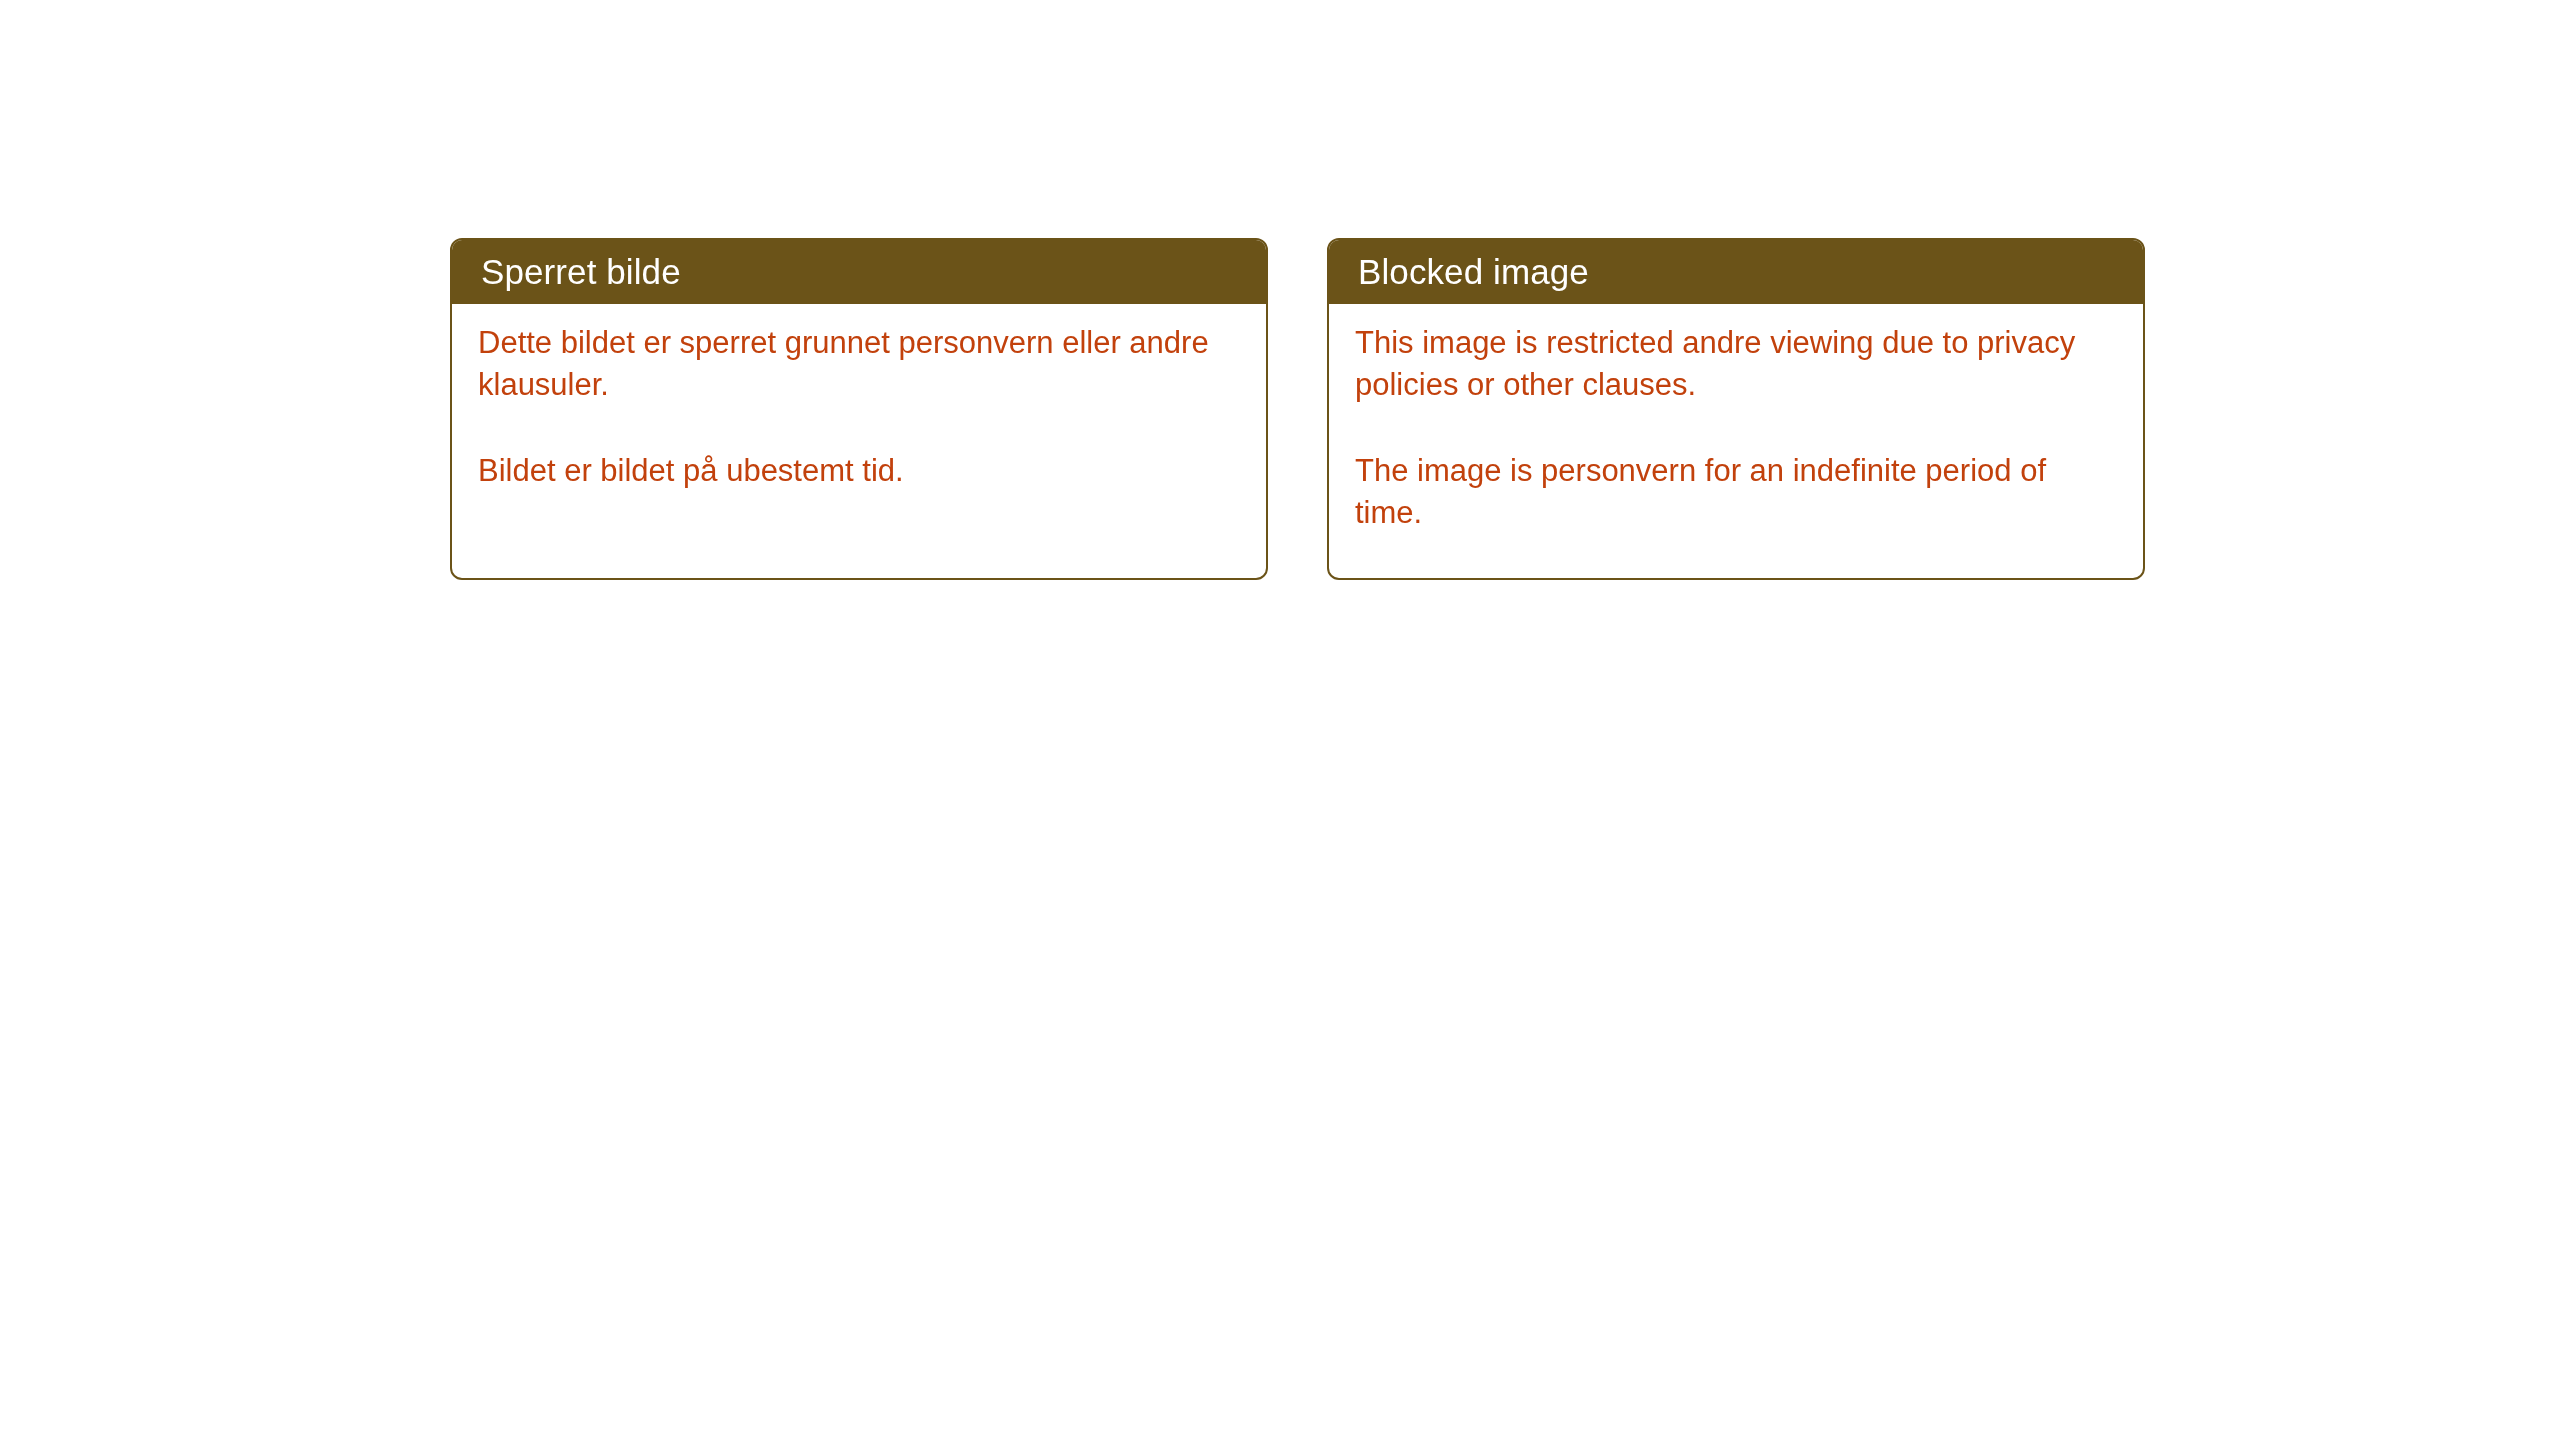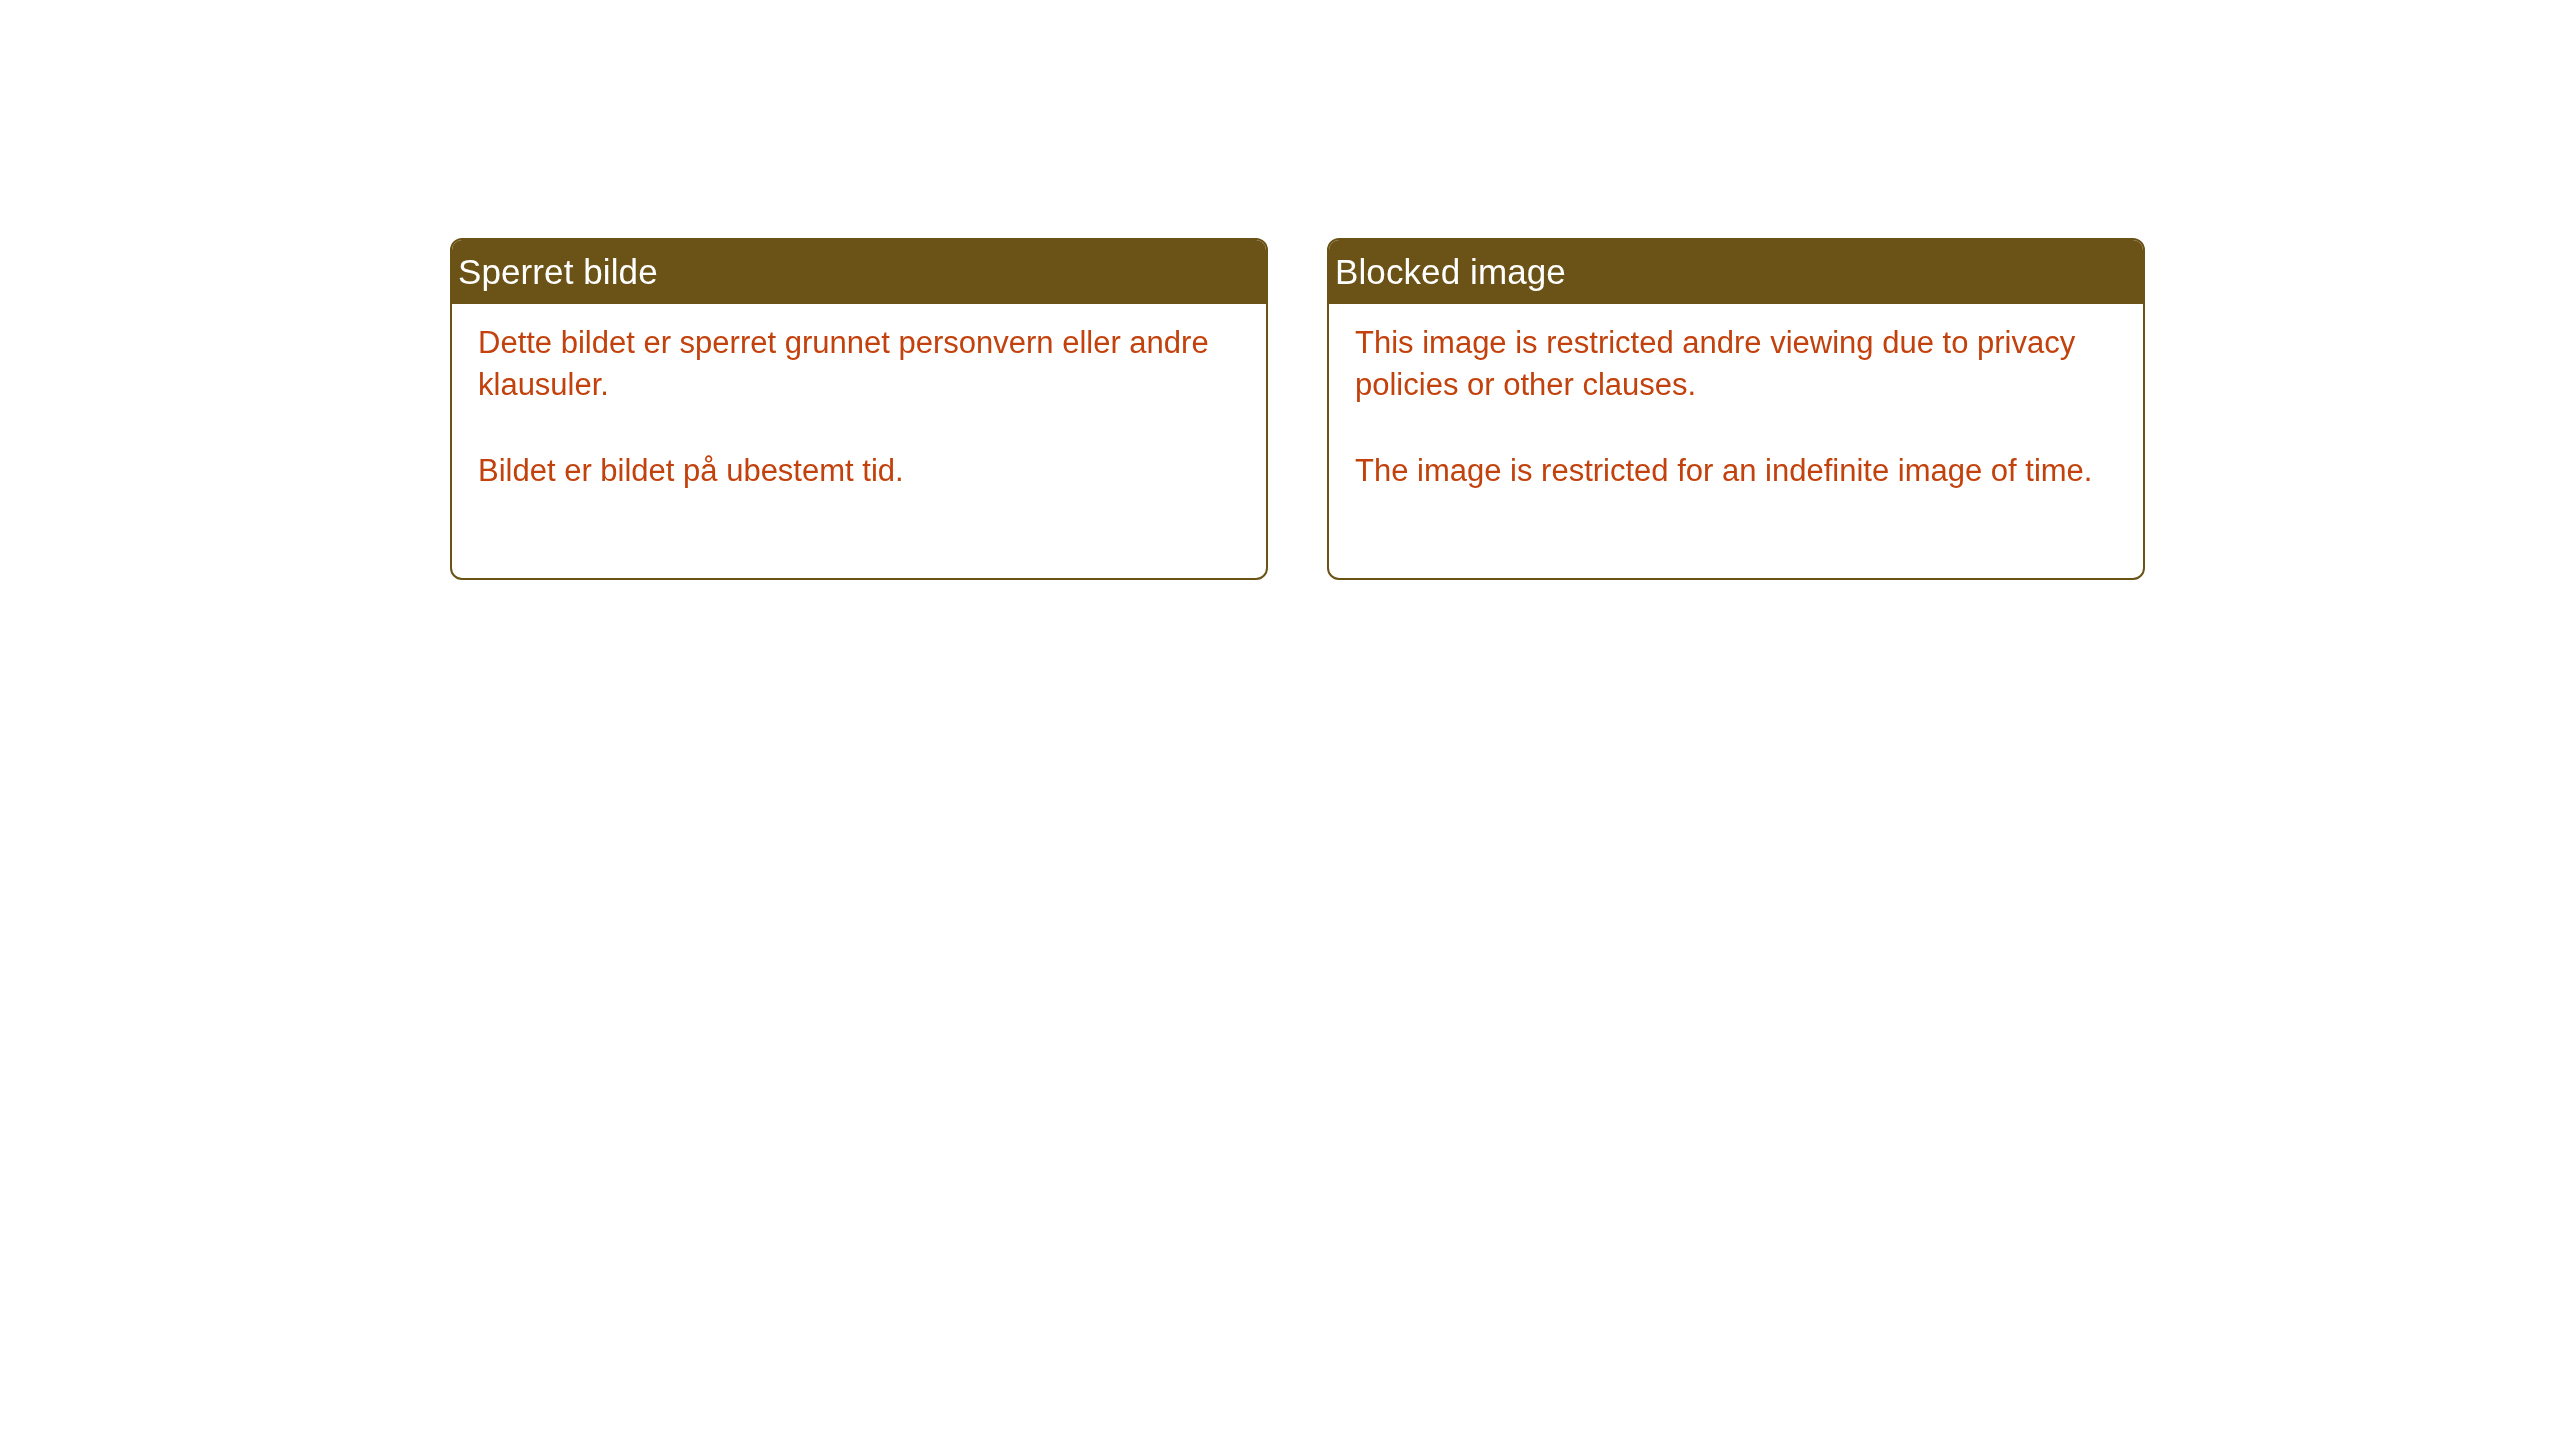--- a/index.html
+++ b/index.html
@@ -42,21 +42,21 @@
     top: 238px;
     width: 818px;
     height: 342px;
   }
 
   .panel-header {
     box-sizing: border-box;
     height: 66px;
     background: #6b5318;
     margin: -2px -2px 0 -2px;
-    padding: 0 8px;
+    padding: 0 31px;
     display: flex;
     align-items: center;
   }
 
   .panel-header-title {
     color: #ffffff;
     font-size: 35px;
     font-weight: 400;
     line-height: 1;
     letter-spacing: 0.1px;
@@ -94,17 +94,17 @@
       <p class="panel-paragraph">Bildet er bildet på ubestemt tid.</p>
     </div>
   </section>
 
   <section class="notice-panel panel-right">
     <div class="panel-header">
       <span class="panel-header-title">Blocked image</span>
     </div>
     <div class="panel-body">
       <p class="panel-paragraph">This image is restricted andre viewing due to privacy policies or other clauses.</p>
-      <p class="panel-paragraph">The image is restricted for an indefinite image of time.</p>
+      <p class="panel-paragraph">The image is personvern for an indefinite period of time.</p>
     </div>
   </section>
 
 </div>
 
 </body></html>

